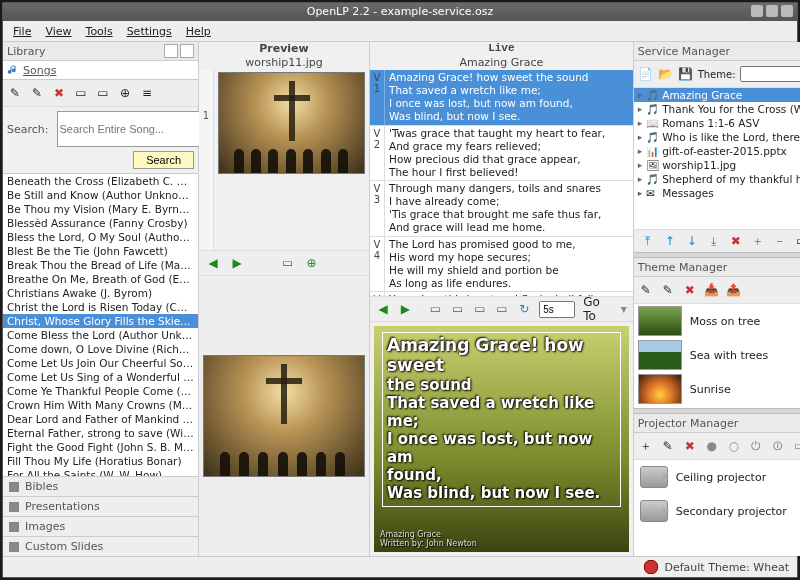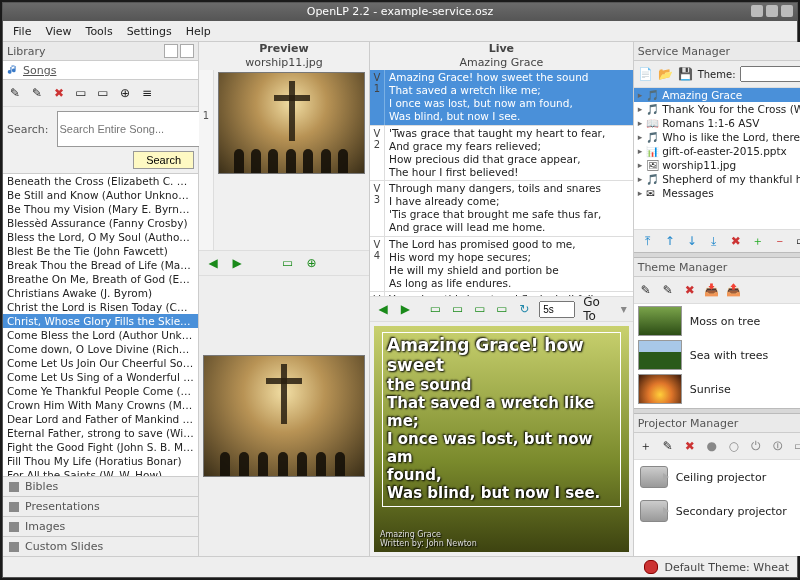--- a/index.html
+++ b/index.html
@@ -1,20 +1,20 @@
 <!DOCTYPE html>
 <html><head>
 <meta charset="utf-8">
 <style>
   html, body { margin:0; padding:0; font-family:"DejaVu Sans","Segoe UI",Arial,sans-serif; font-size:11px; color:#222; background:#1a1a1a; height:580px; width:800px; overflow:hidden; }
   .window { position:absolute; inset:2px; background:#f0f0f0; border:1px solid #555; display:flex; flex-direction:column; }
   .titlebar { height:18px; background:linear-gradient(#6a6a6a,#555); color:#fff; text-align:center; font-size:11px; line-height:18px; position:relative; }
   .titlebar .win-btns { position:absolute; right:4px; top:2px; display:flex; gap:3px; }
   .titlebar .win-btn { width:12px; height:12px; background:#bbb; border-radius:2px; }
-  .menubar { height:20px; background:#eee; border-bottom:1px solid #ccc; display:flex; align-items:center; padding:0 4px; gap:2px; }
+  .menubar { height:20px; background:#eee; border-bottom:1px solid #ccc; display:flex; align-items:center; padding:0 4px; gap:2px;text-decoration:underline; }
   .menubar span { padding:2px 6px; cursor:default; }
   .body { flex:1; display:flex; min-height:0; }
   .col { display:flex; flex-direction:column; min-height:0; }
   .col.left { width:195px; border-right:1px solid #ccc; }
   .col.mid { width:178px; }
   .col.live { flex:1; border-left:1px solid #ccc; border-right:1px solid #ccc; }
   .col.right { width:215px; }
   .panel-hdr { height:18px; background:#eaeaea; border-bottom:1px solid #ccc; display:flex; align-items:center; padding:0 4px; font-size:11px; color:#555; }
   .panel-hdr .title { flex:1; }
   .panel-hdr .pbtn { width:12px; height:12px; border:1px solid #aaa; margin-left:2px; background:#fff; }
@@ -204,21 +204,21 @@
               <span style="left:46%"></span>
               <span style="left:58%"></span>
               <span style="left:70%"></span>
               <span style="left:82%"></span>
             </div>
         </div>
       </div>
     </div>
 
     <div class="col live">
-      <div class="subhdr" style="font-weight:bold;">Live</div>
+      <div class="subhdr" style="font-weight:bold;font-family:Liberation Mono, monospace;">Live</div>
       <div class="subhdr">Amazing Grace</div>
       <div class="lyrics" id="lyrics">
           <div class="block sel">
             <div class="tag">V
 1</div>
             <div class="lines">
               <div>Amazing Grace! how sweet the sound</div>
               <div>That saved a wretch like me;</div>
               <div>I once was lost, but now am found,</div>
               <div>Was blind, but now I see.</div>

